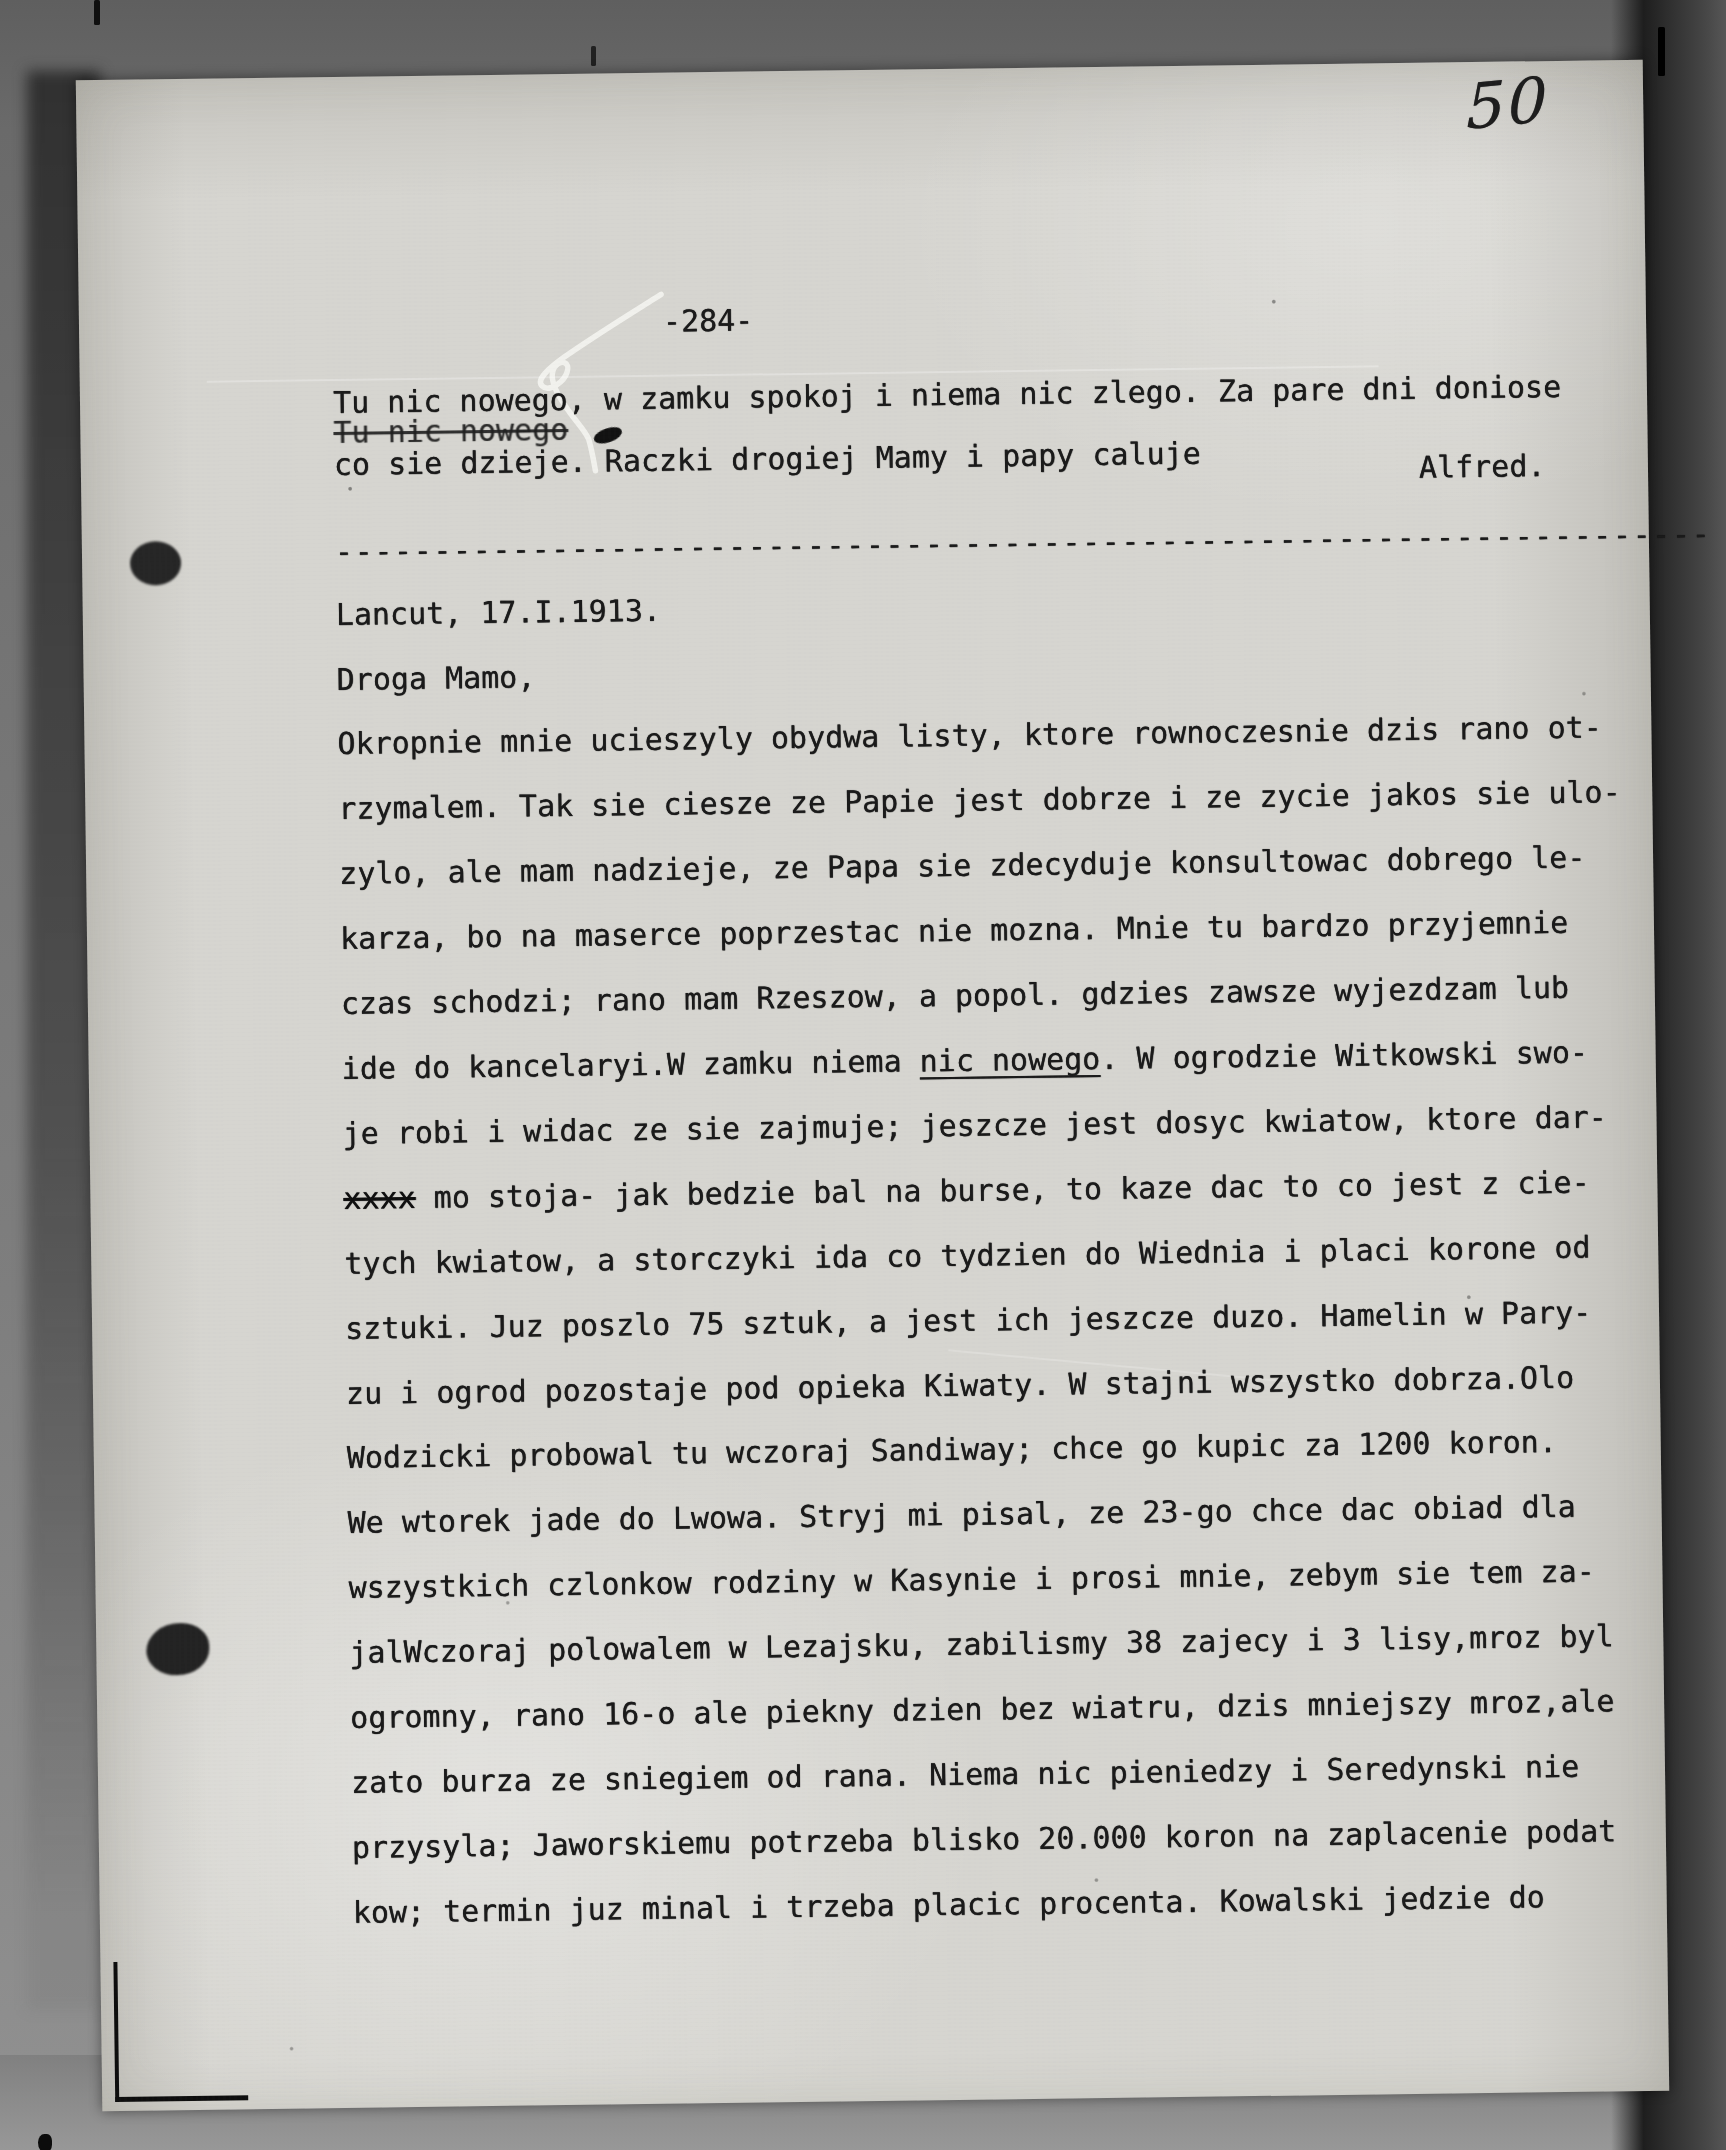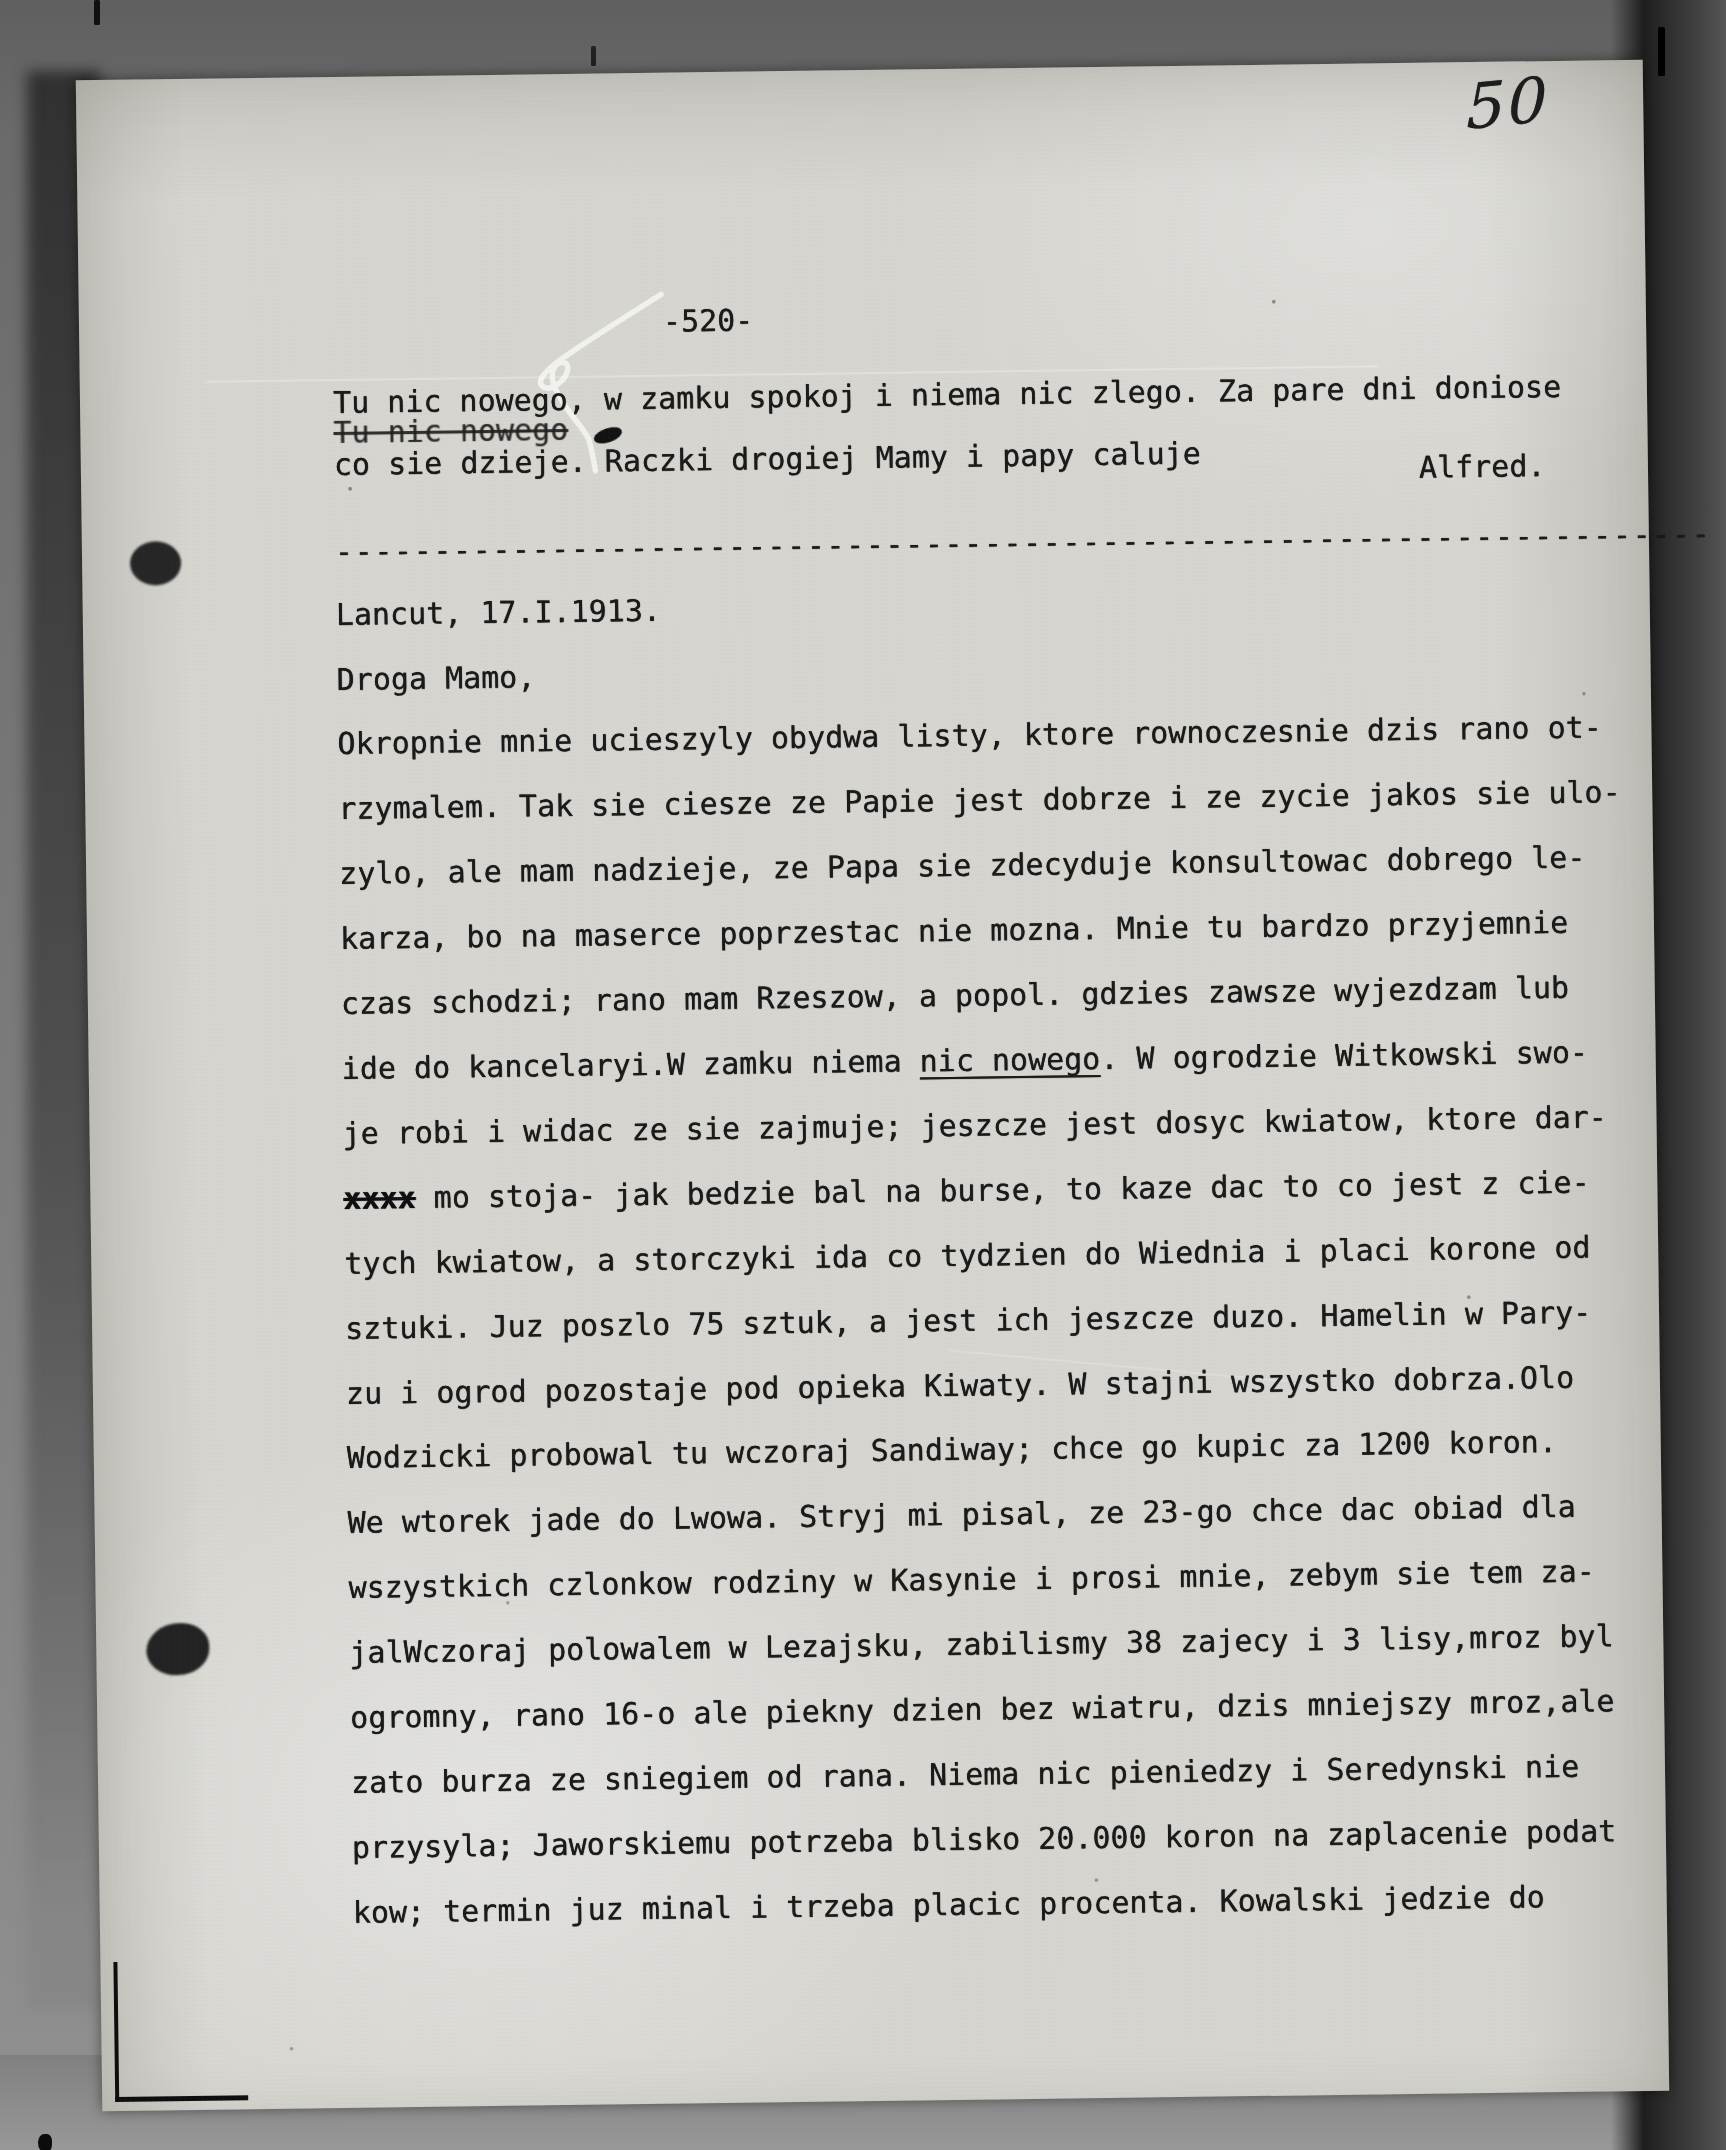--- a/index.html
+++ b/index.html
@@ -45,21 +45,21 @@
   .paper::after{content:"";position:absolute;inset:0;pointer-events:none;opacity:.45;
     background-image:repeating-linear-gradient(0deg, rgba(0,0,0,.015) 0 1.6px, transparent 1.6px 4px),
                      repeating-linear-gradient(90deg, rgba(255,255,255,.02) 0 2.4px, transparent 2.4px 5.5px);}
 
   
   .tl{position:absolute;left:253px;white-space:pre;
     font:30px/1.05 "DejaVu Sans Mono", monospace;color:#1a1a1a;
     text-shadow:0 0 0.8px rgba(10,10,10,.8), 0.4px 0.4px 0 rgba(40,40,40,.35);
     letter-spacing:0;}
   .seg-underline{text-decoration:underline;text-underline-offset:5.5px;text-decoration-thickness:2.4px;}
-  .seg-strike{font-weight:bold;text-decoration:line-through;text-decoration-thickness:3.2px;color:#0f0f0f;}
+  .seg-strike{font-weight:normal;text-decoration:line-through;text-decoration-thickness:3.2px;color:#0f0f0f;}
   #ghost-line{color:rgba(50,50,50,.22);filter:blur(0.6px);text-decoration:line-through;text-decoration-color:rgba(70,70,70,.3);}
   #page-number{left:584px;top:233px;}
   #closing-line1{top:310px;}
   #closing-line2{top:372px;}
   #ghost-line{top:340px;}
   #signature{left:1338px;top:389px;}
   #separator{top:459px;letter-spacing:1.6px;}
   #dateline{top:522px;}
   #salutation{top:587px;}
 
@@ -94,21 +94,21 @@
 
   <div class="tick" id="tick-top-left"></div>
   <div class="tick" id="tick-top-mid"></div>
   <div class="tick" id="tick-top-right"></div>
   <div class="tick" id="blob-bottom-left"></div>
 
   <div class="paper">
 
     <div class="hand-num">50</div>
 
-    <div class="tl" id="page-number">-520-</div>
+    <div class="tl" id="page-number">-284-</div>
 
     <svg class="scribble-svg" width="237" height="261" viewBox="0 0 300 330">
       <path d="M 236 40 C 200 62, 150 92, 112 118 C 92 132, 76 146, 84 154 C 92 162, 112 150, 116 136 C 120 124, 108 120, 100 130 C 92 142, 100 160, 112 178 C 124 198, 136 208, 142 222 C 146 236, 148 250, 150 262" fill="none" stroke="#f2f2ee" stroke-width="7" stroke-linecap="round" opacity="0.95"></path>
     </svg>
     <div class="scratch" id="scratch-1"></div>
     <div class="scratch" id="scratch-2"></div>
 
     <div class="tl" id="closing-line1">Tu nic nowego, w zamku spokoj i niema nic zlego. Za pare dni doniose</div>
     <div class="tl" id="ghost-line">Tu nic nowego</div>
     <div class="tl" id="closing-line2">co sie dzieje. Raczki drogiej Mamy i papy caluje</div>

